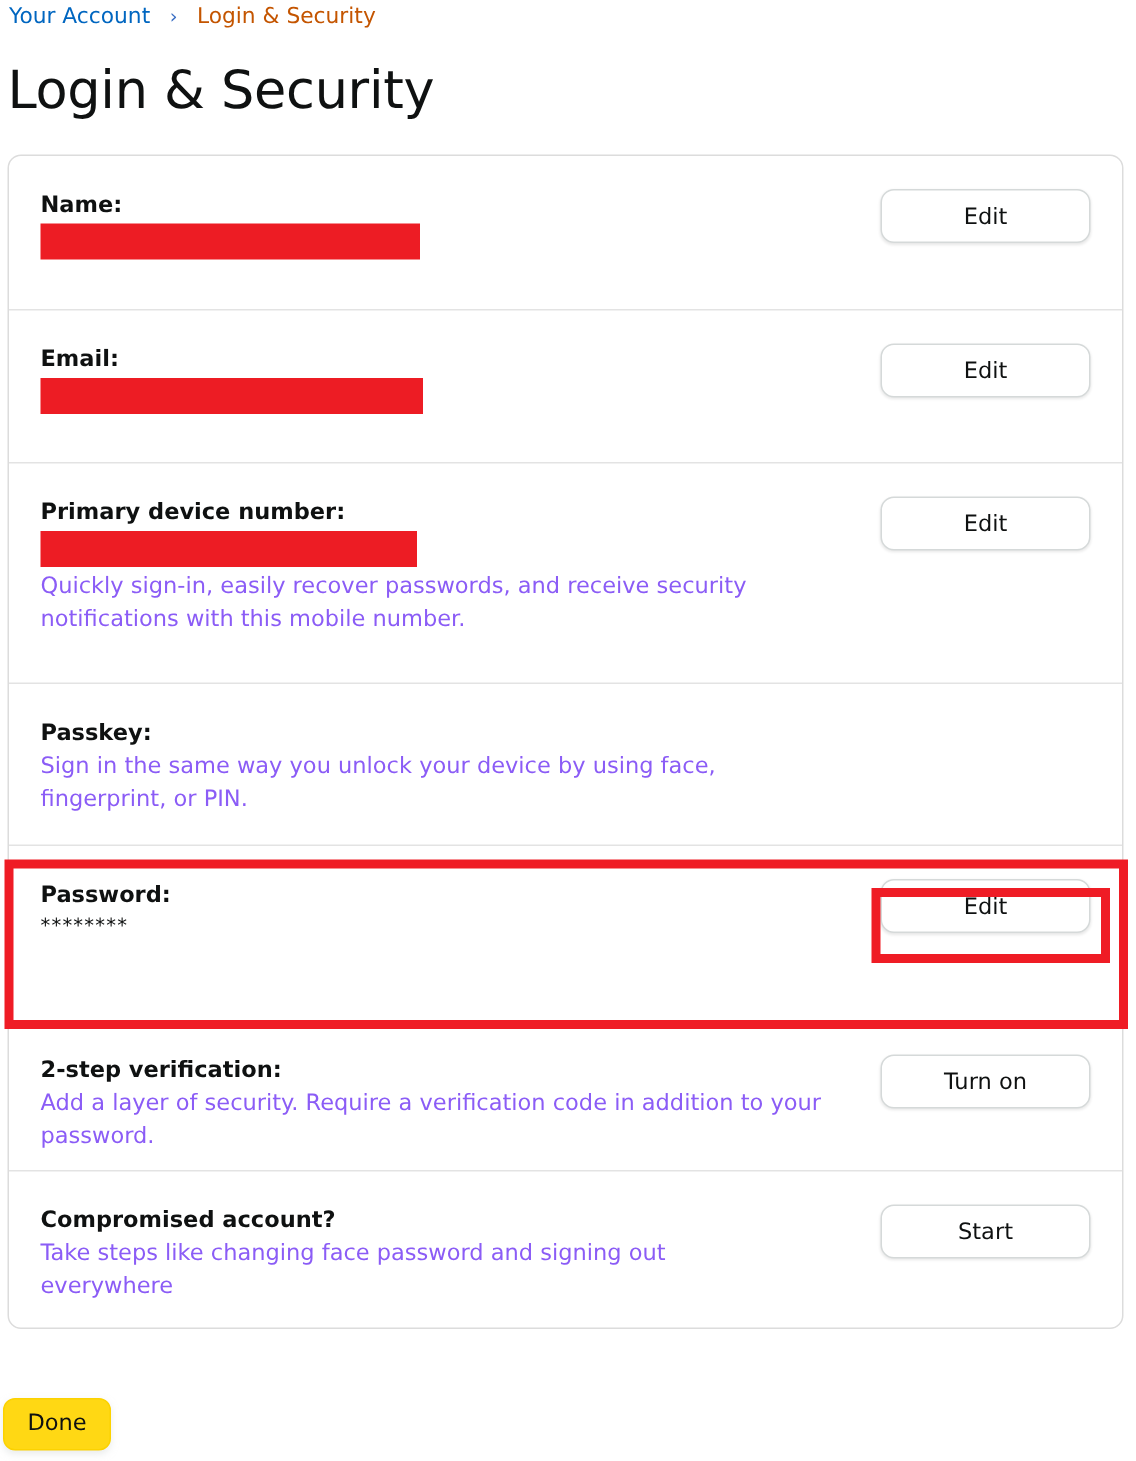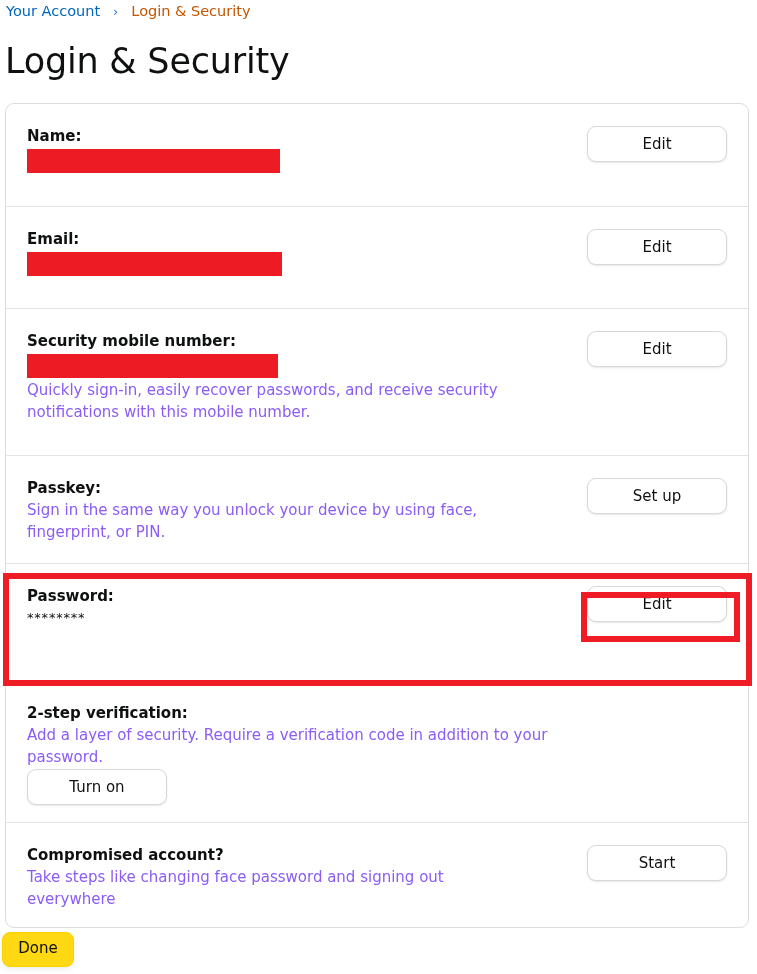--- a/index.html
+++ b/index.html
@@ -137,21 +137,21 @@
     position: relative;
     z-index: 3;
   }
 
   
   .row.r-name        { height: 103px; }
   .row.r-email       { height: 102px; }
   .row.r-mobile      { height: 147px; }
   .row.r-passkey     { height: 108px; }
   .row.r-password    { height: 117px; }
-  .row.r-twostep     { height: 142px; flex-direction: column; }
+  .row.r-twostep     { height: 100px; }
   .row.r-compromised { height: 104px; gap: 40px; }
 
   
   .annot-outer {
     position: absolute;
     left: 3px;
     top: 573px;
     width: 749px;
     height: 113px;
     border: 6px solid #ef1c25;
@@ -215,33 +215,32 @@
   <div class="row r-email">
     <div class="row-body">
       <div class="row-label">Email:</div>
       <div class="redaction w-email"></div>
     </div>
     <div class="action-btn">Edit</div>
   </div>
 
   <div class="row r-mobile">
     <div class="row-body">
-      <div class="row-label">Security mobile number:</div>
+      <div class="row-label">Primary device number:</div>
       <div class="redaction w-mobile"></div>
       <div class="row-desc">Quickly sign-in, easily recover passwords, and receive security notifications with this mobile number.</div>
     </div>
     <div class="action-btn">Edit</div>
   </div>
 
   <div class="row r-passkey">
     <div class="row-body">
       <div class="row-label">Passkey:</div>
       <div class="row-desc">Sign in the same way you unlock your device by using face, fingerprint, or PIN.</div>
     </div>
-    <div class="action-btn">Set up</div>
   </div>
 
   <div class="row r-password">
     <div class="row-body">
       <div class="row-label">Password:</div>
       <div class="row-masked">********</div>
     </div>
     <div class="action-btn">Edit</div>
   </div>
 

